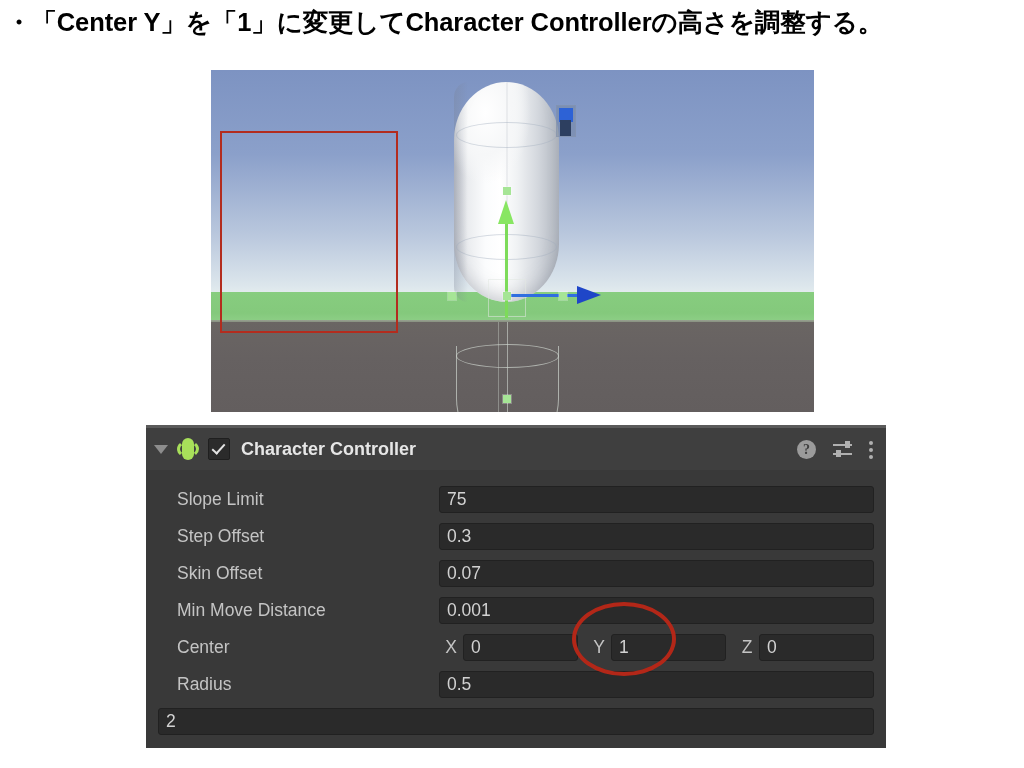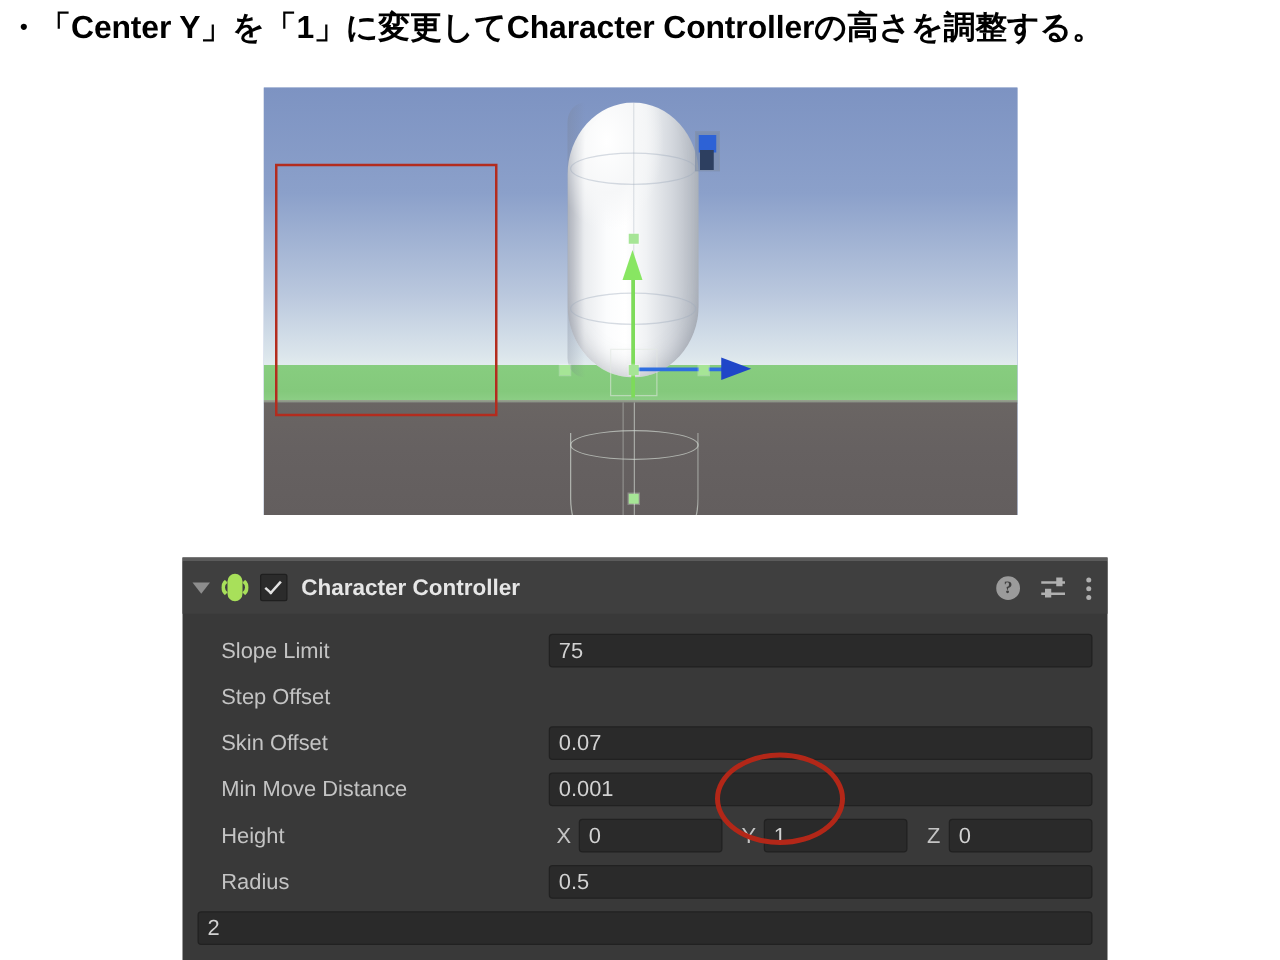--- a/index.html
+++ b/index.html
@@ -244,21 +244,20 @@
   #inspector {
     position: absolute;
     left: 146px;
     top: 425px;
     width: 740px;
     height: 323px;
     background: #393939;
     box-sizing: border-box;
     color: #b9b9b9;
     font-size: 17px;
-    margin-top: 21px;
   }
   #inspector .panel-topline {
     position: absolute;
     left: 0; right: 0; top: 0;
     height: 3px;
     background: #5b5b5b;
   }
   .comp-header {
     position: absolute;
     left: 0; right: 0;
@@ -505,34 +504,35 @@
 
   <div class="props">
 
     <div class="prop-row">
       <div class="prop-label">Slope Limit</div>
       <div class="field">75</div>
     </div>
 
     <div class="prop-row">
       <div class="prop-label">Step Offset</div>
+      <div class="field">0.3</div>
     </div>
 
     <div class="prop-row">
       <div class="prop-label">Skin Offset</div>
       <div class="field">0.07</div>
     </div>
 
     <div class="prop-row">
       <div class="prop-label">Min Move Distance</div>
       <div class="field">0.001</div>
     </div>
 
     <div class="prop-row">
-      <div class="prop-label">Height</div>
+      <div class="prop-label">Center</div>
       <div class="vec3">
         <div class="axis">X</div>
         <div class="field">0</div>
         <div class="gap"></div>
         <div class="axis">Y</div>
         <div class="field">1</div>
         <div class="gap"></div>
         <div class="axis">Z</div>
         <div class="field">0</div>
       </div>

